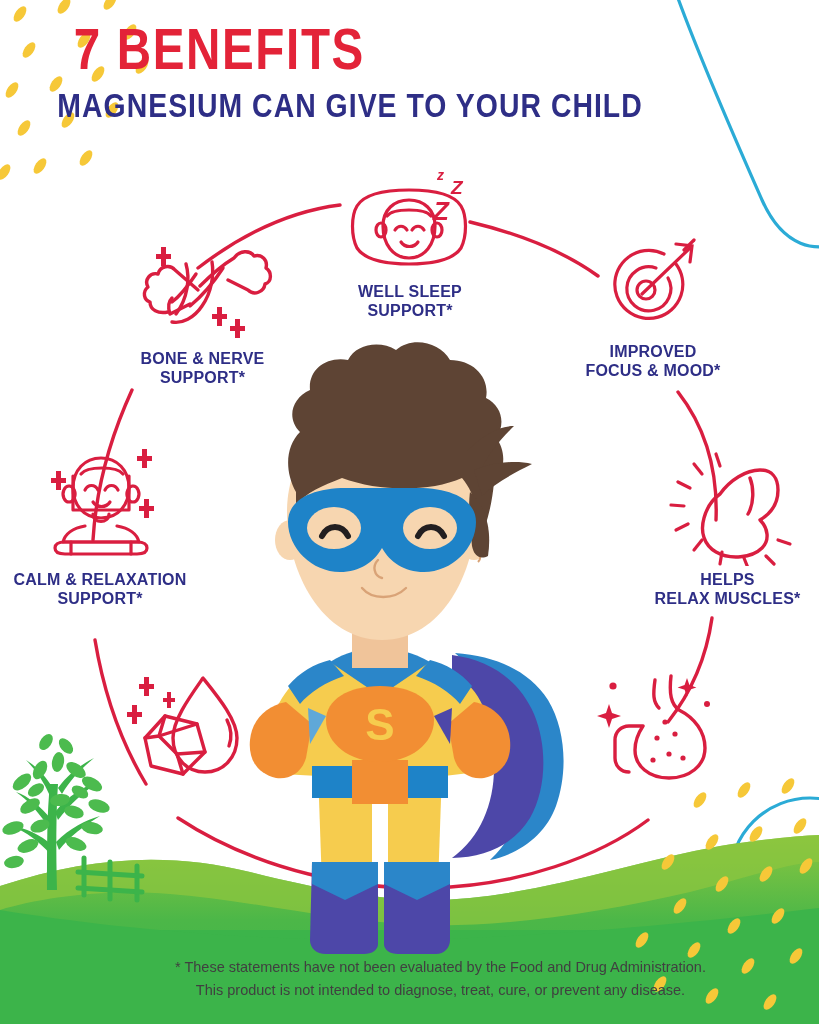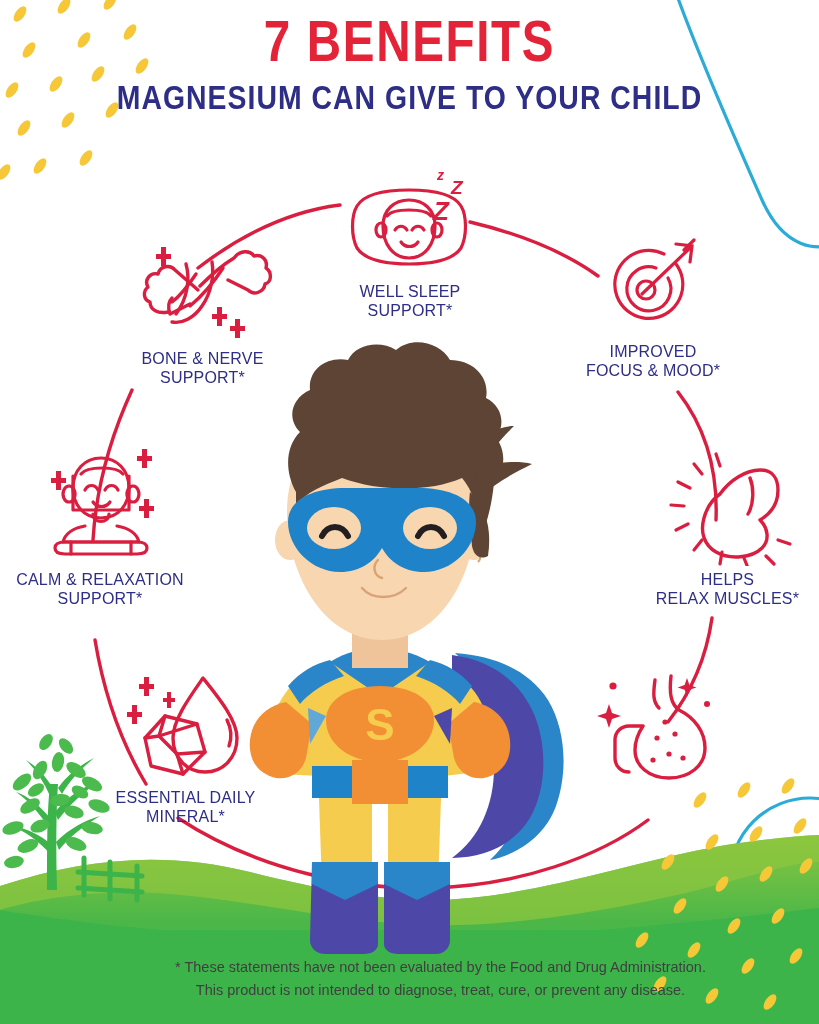--- a/index.html
+++ b/index.html
@@ -8,22 +8,22 @@
     position:relative;
     width:819px;height:1024px;
     overflow:hidden;
     background:#ffffff;
   }
   .layer{position:absolute;top:0;left:0;width:819px;height:1024px;}
   svg{display:block;}
 
   
   #title-block{
-    position:absolute;left:0;top:12px;width:819px;
-    text-align:center;
+    position:absolute;left:0;top:20px;width:819px;
+    text-align:left;
   }
   #main-title{
     font-family:"Liberation Sans", sans-serif;
     font-weight:700;
     font-size:58px;
     line-height:58px;
     letter-spacing:2px;
     color:#E32338;
     transform:scaleX(.82);
     margin:0;
@@ -36,21 +36,21 @@
     letter-spacing:1.2px;
     color:#2E2E86;
     transform:scaleX(.86);
     margin:10px 0 0 0;
   }
 
   
   .node{position:absolute;text-align:center;}
   .node .label{
     font-family:"Liberation Sans", sans-serif;
-    font-weight:400;
+    font-weight:700;
     font-size:16px;
     line-height:19px;
     letter-spacing:.2px;
     color:#2E2E86;
     white-space:pre-line;
     margin-top:4px;
   }
   .node .icon{display:flex;align-items:flex-end;justify-content:center;}
 
   
@@ -388,22 +388,20 @@
           <path d="M66 82 L94 80"></path>
           <path d="M48 64 L86 52"></path>
         </g>
         <g fill="#D91E40">
           <path d="M28 12 h5 v-7 h5 v7 h5 v5 h-5 v7 h-5 v-7 h-5 Z"></path>
           <path d="M52 26 h4 v-6 h4 v6 h4 v4 h-4 v6 h-4 v-6 h-4 Z"></path>
           <path d="M16 40 h5 v-7 h5 v7 h5 v5 h-5 v7 h-5 v-7 h-5 Z"></path>
         </g>
       </svg>
     </div>
-    <div class="label">ESSENTIAL DAILY
-MINERAL*</div>
   </div>
 
   <div class="node" style="left:-5px;top:448px;width:210px;">
     <div class="icon">
       <svg width="150" height="118" viewBox="0 0 150 118">
         <g fill="none" stroke="#D91E40" stroke-width="3.2" stroke-linecap="round" stroke-linejoin="round">
           <path d="M48 40 C 48 22, 60 10, 76 10 C 92 10, 104 22, 104 40 C 104 56, 94 70, 76 70 C 58 70, 48 56, 48 40 Z"></path>
           <path d="M48 28 L48 62 L104 62 L104 28"></path>
           <path d="M44 38 a6 8 0 1 0 0.1 0"></path>
           <path d="M108 38 a6 8 0 1 1 -0.1 0"></path>

